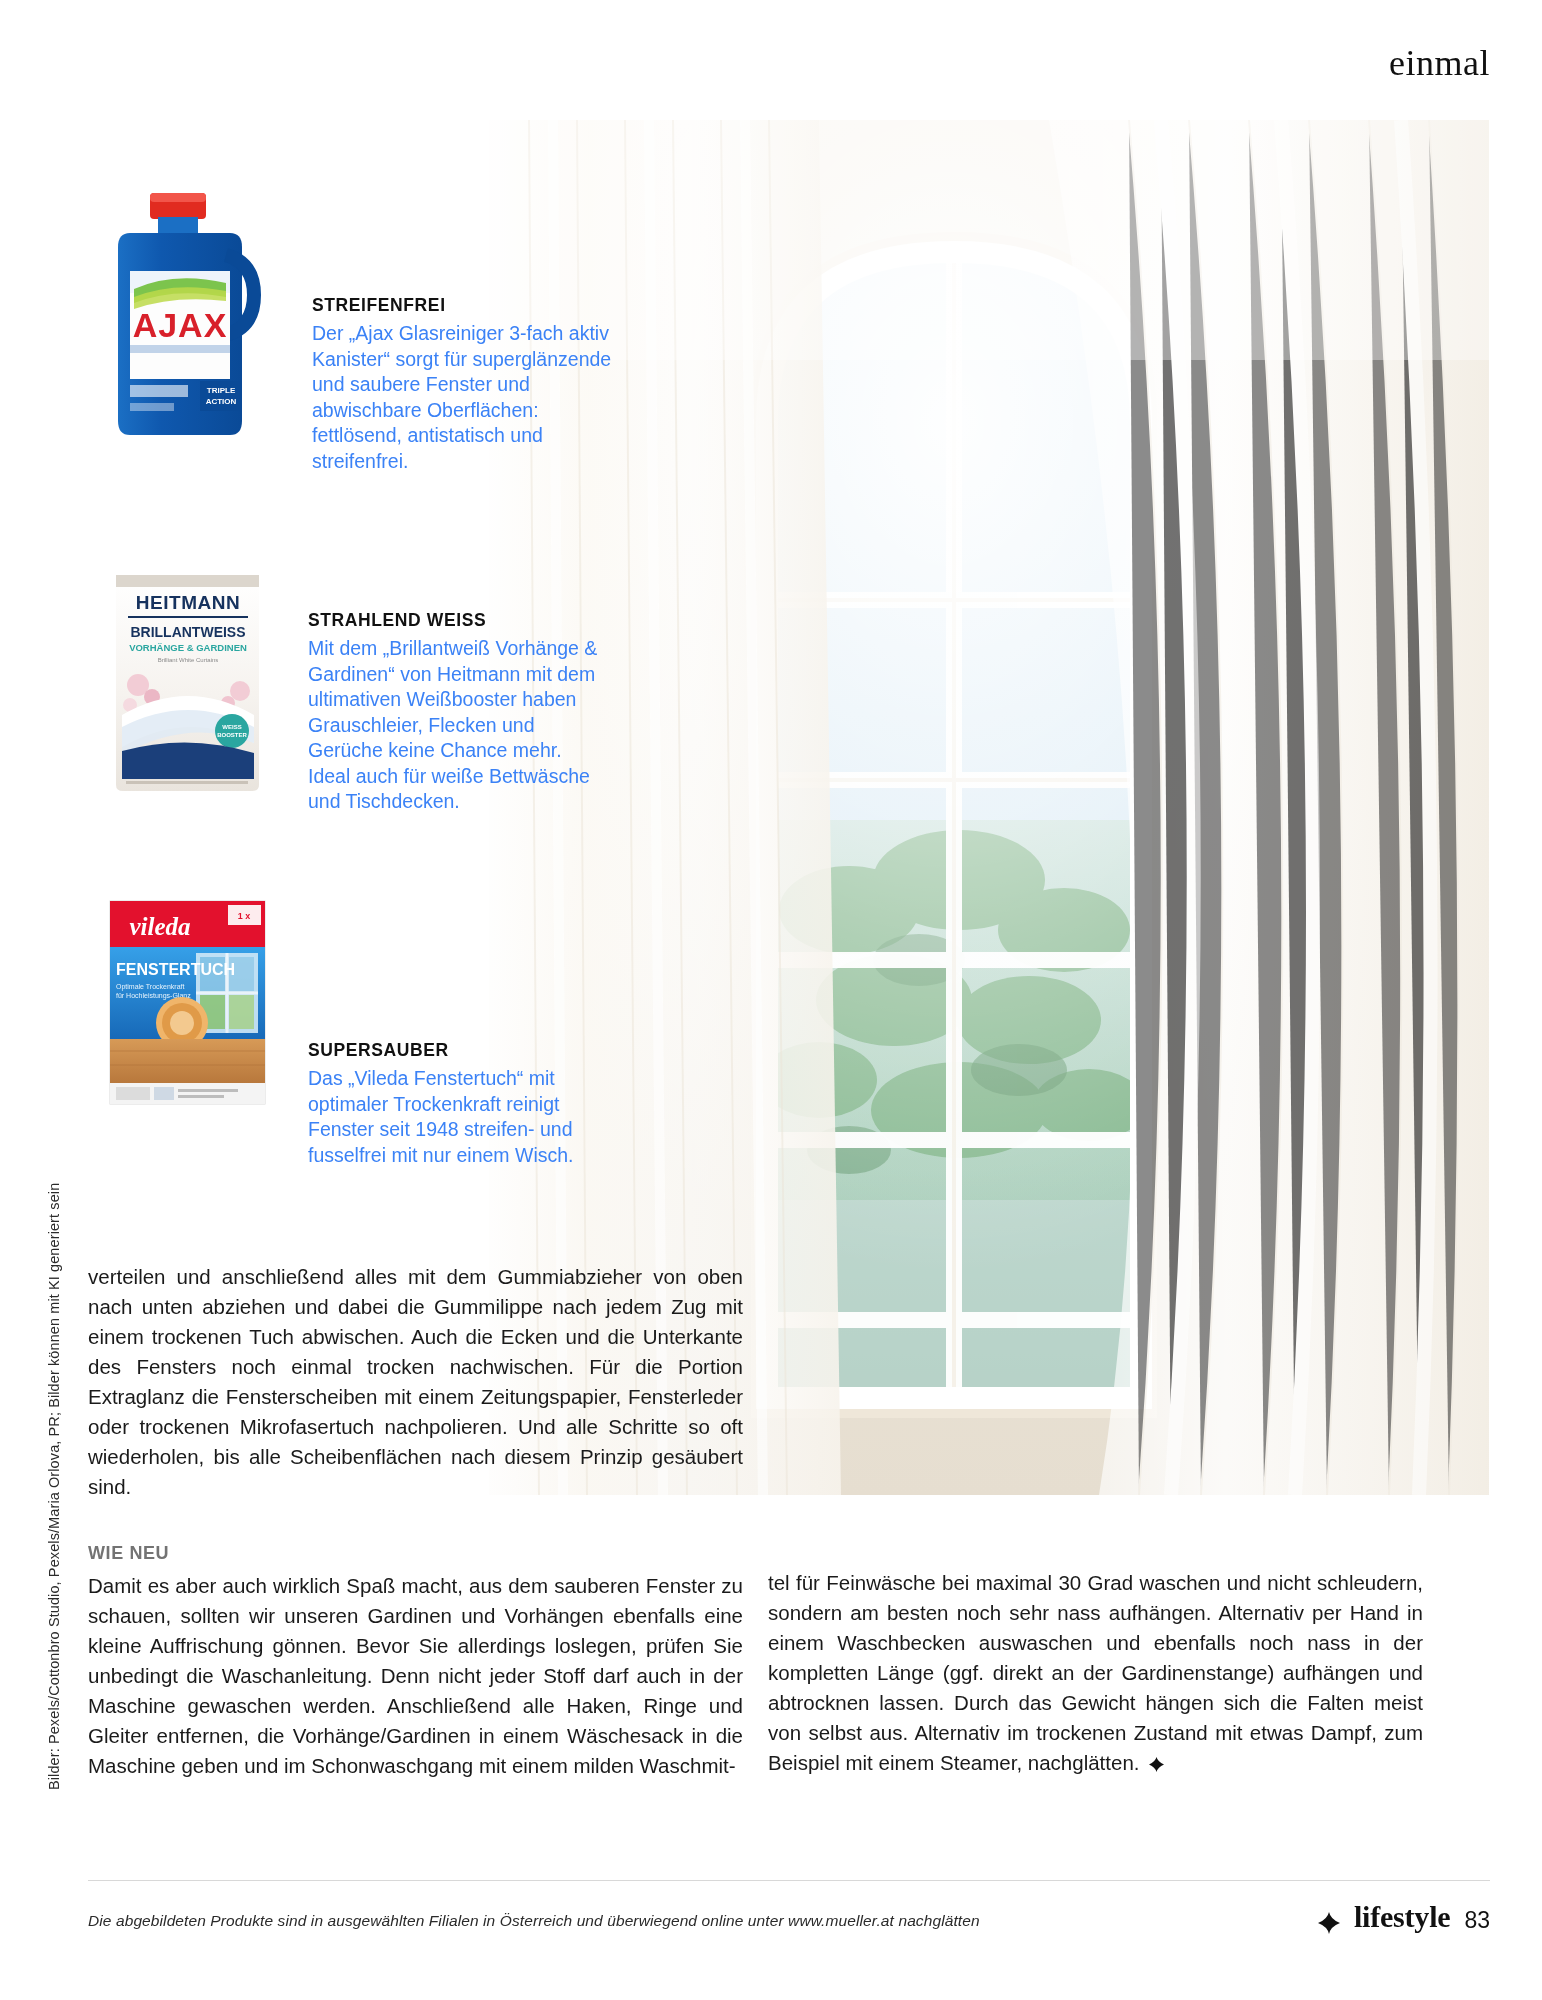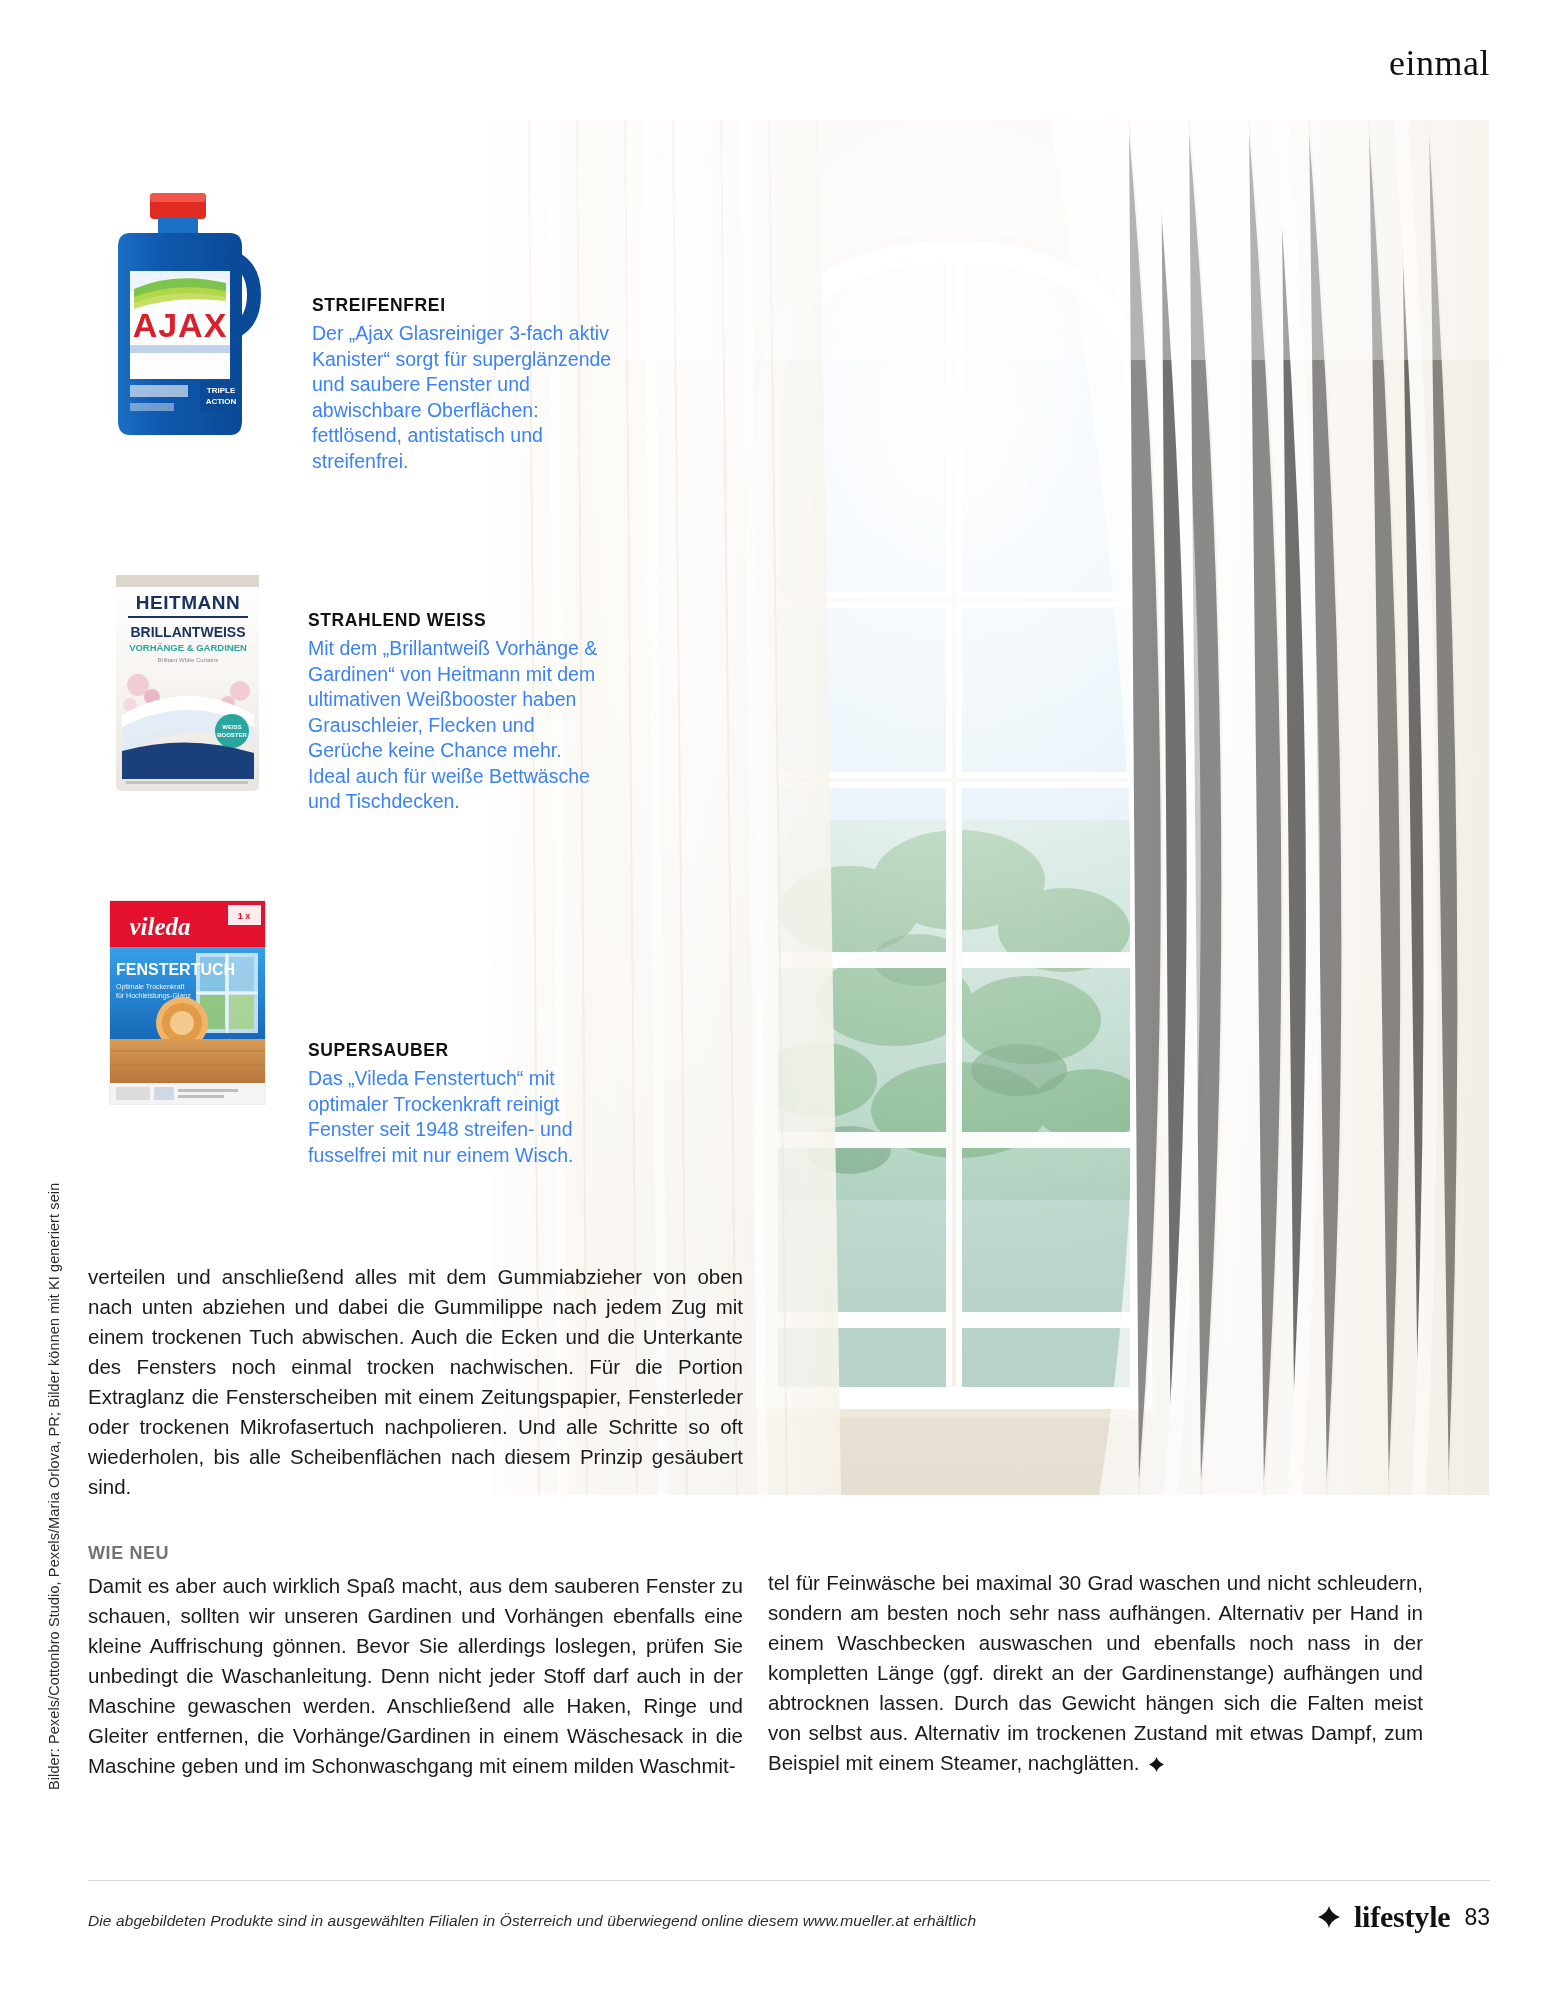--- a/index.html
+++ b/index.html
@@ -133,21 +133,21 @@
     left:88px; top:1912px;
     font-size:15.5px;
     font-style:italic;
     color:#2a2a2a;
     letter-spacing:.1px;
   }
   .footer-brand{
     position:absolute;
     right:52px; top:1900px;
     display:flex;
-    align-items:center;
+    align-items:flex-end;
     gap:14px;
   }
   .brand-mark{width:22px;height:22px;}
   .brand-mark svg{display:block;}
   .brand-word{
     font-family:"Liberation Serif", serif;
     font-weight:bold;
     font-size:30px;
     letter-spacing:-.2px;
     color:#111;
@@ -456,21 +456,21 @@
     <p><span>tel für Feinwäsche bei maximal 30 Grad waschen und nicht schleudern, sondern am besten noch sehr nass aufhängen. Alternativ per Hand in einem Waschbecken auswaschen und ebenfalls noch nass in der kompletten Länge (ggf. direkt an der Gardinenstange) aufhängen und abtrocknen lassen. Durch das Gewicht hängen sich die Falten meist von selbst aus. Alternativ im trockenen Zustand mit etwas Dampf, zum Beispiel mit einem Steamer, nachglätten.</span><span class="endmark">
       <svg viewBox="0 0 16 16" width="15" height="15" aria-hidden="true">
         <path d="M8 0 Q9.4 5.2 16 8 Q9.4 10.8 8 16 Q6.6 10.8 0 8 Q6.6 5.2 8 0 Z" fill="#111"></path>
       </svg>
     </span></p>
   </div>
 
   <div class="credit">Bilder: Pexels/Cottonbro Studio, Pexels/Maria Orlova, PR; Bilder können mit KI generiert sein</div>
 
   <div class="footer-rule"></div>
-  <div class="footer-note">Die abgebildeten Produkte sind in ausgewählten Filialen in Österreich und überwiegend online diesem www.mueller.at erhältlich</div>
+  <div class="footer-note">Die abgebildeten Produkte sind in ausgewählten Filialen in Österreich und überwiegend online unter www.mueller.at nachglätten</div>
   <div class="footer-brand">
     <span class="brand-mark">
       <svg viewBox="0 0 22 22" width="22" height="22" aria-hidden="true">
         <path d="M11 0 Q12.6 7.4 22 11 Q12.6 14.6 11 22 Q9.4 14.6 0 11 Q9.4 7.4 11 0 Z" fill="#111"></path>
       </svg>
     </span>
     <span class="brand-word">lifestyle</span>
     <span class="page-num">83</span>
   </div>
 

